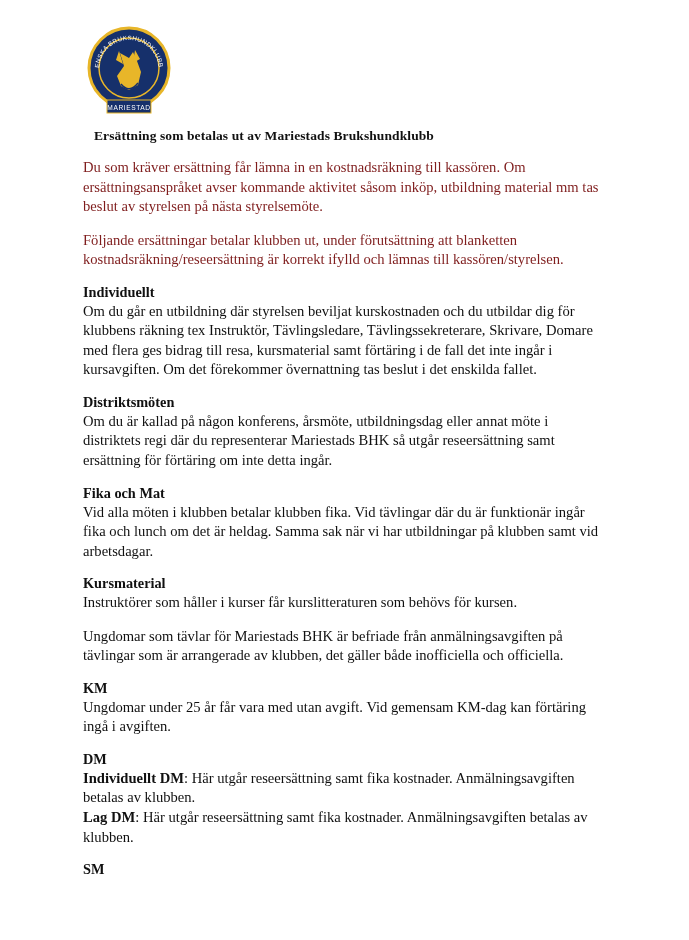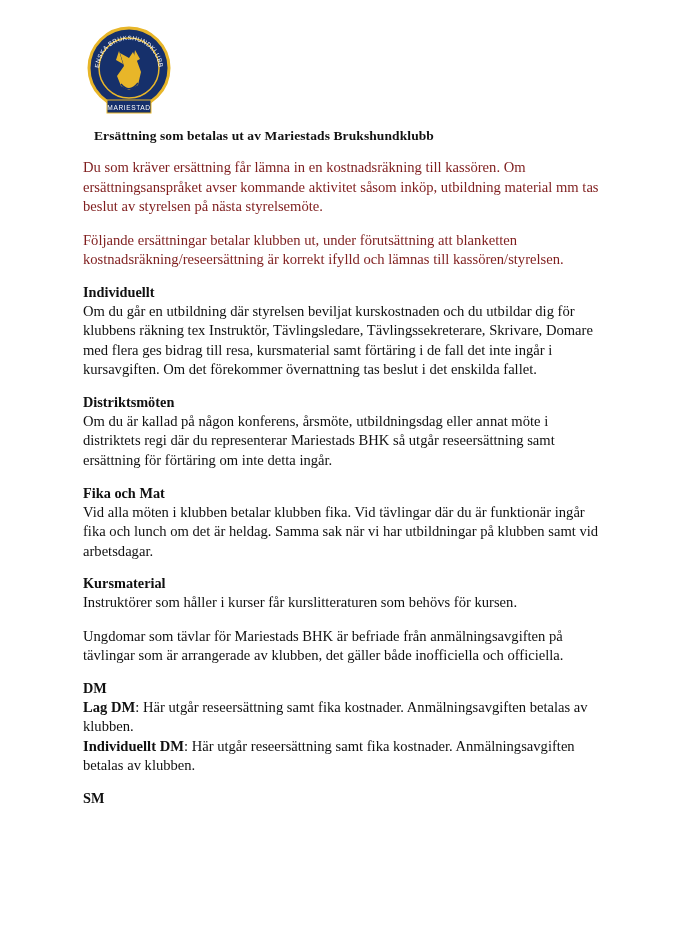--- a/index.html
+++ b/index.html
@@ -121,25 +121,29 @@
 
     <div class="sec">
       <div class="sec-head">Kursmaterial</div>
       <p class="sec-body">Instruktörer som håller i kurser får kurslitteraturen som behövs för kursen.</p>
     </div>
 
     <div class="sec">
       <p class="sec-body">Ungdomar som tävlar för Mariestads BHK är befriade från anmälningsavgiften på tävlingar som är arrangerade av klubben, det gäller både inofficiella och officiella.</p>
     </div>
 
+    <div class="sec">
+      <div class="sec-head">KM</div>
+      <p class="sec-body">Ungdomar under 25 år får vara med utan avgift. Vid gemensam KM-dag kan förtäring ingå i avgiften.</p>
+    </div>
 
     <div class="sec">
       <div class="sec-head">DM</div>
+      <p class="sec-body"><span class="lead">Individuellt DM</span><span>: Här utgår reseersättning samt fika kostnader. Anmälningsavgiften betalas av klubben.</span></p>
       <p class="sec-body"><span class="lead">Lag DM</span><span>: Här utgår reseersättning samt fika kostnader. Anmälningsavgiften betalas av klubben.</span></p>
-      <p class="sec-body"><span class="lead">Individuellt DM</span><span>: Här utgår reseersättning samt fika kostnader. Anmälningsavgiften betalas av klubben.</span></p>
     </div>
 
     <div class="sec">
       <div class="sec-head">SM</div>
     </div>
 
   </div>
 </div>
 
 </body></html>

